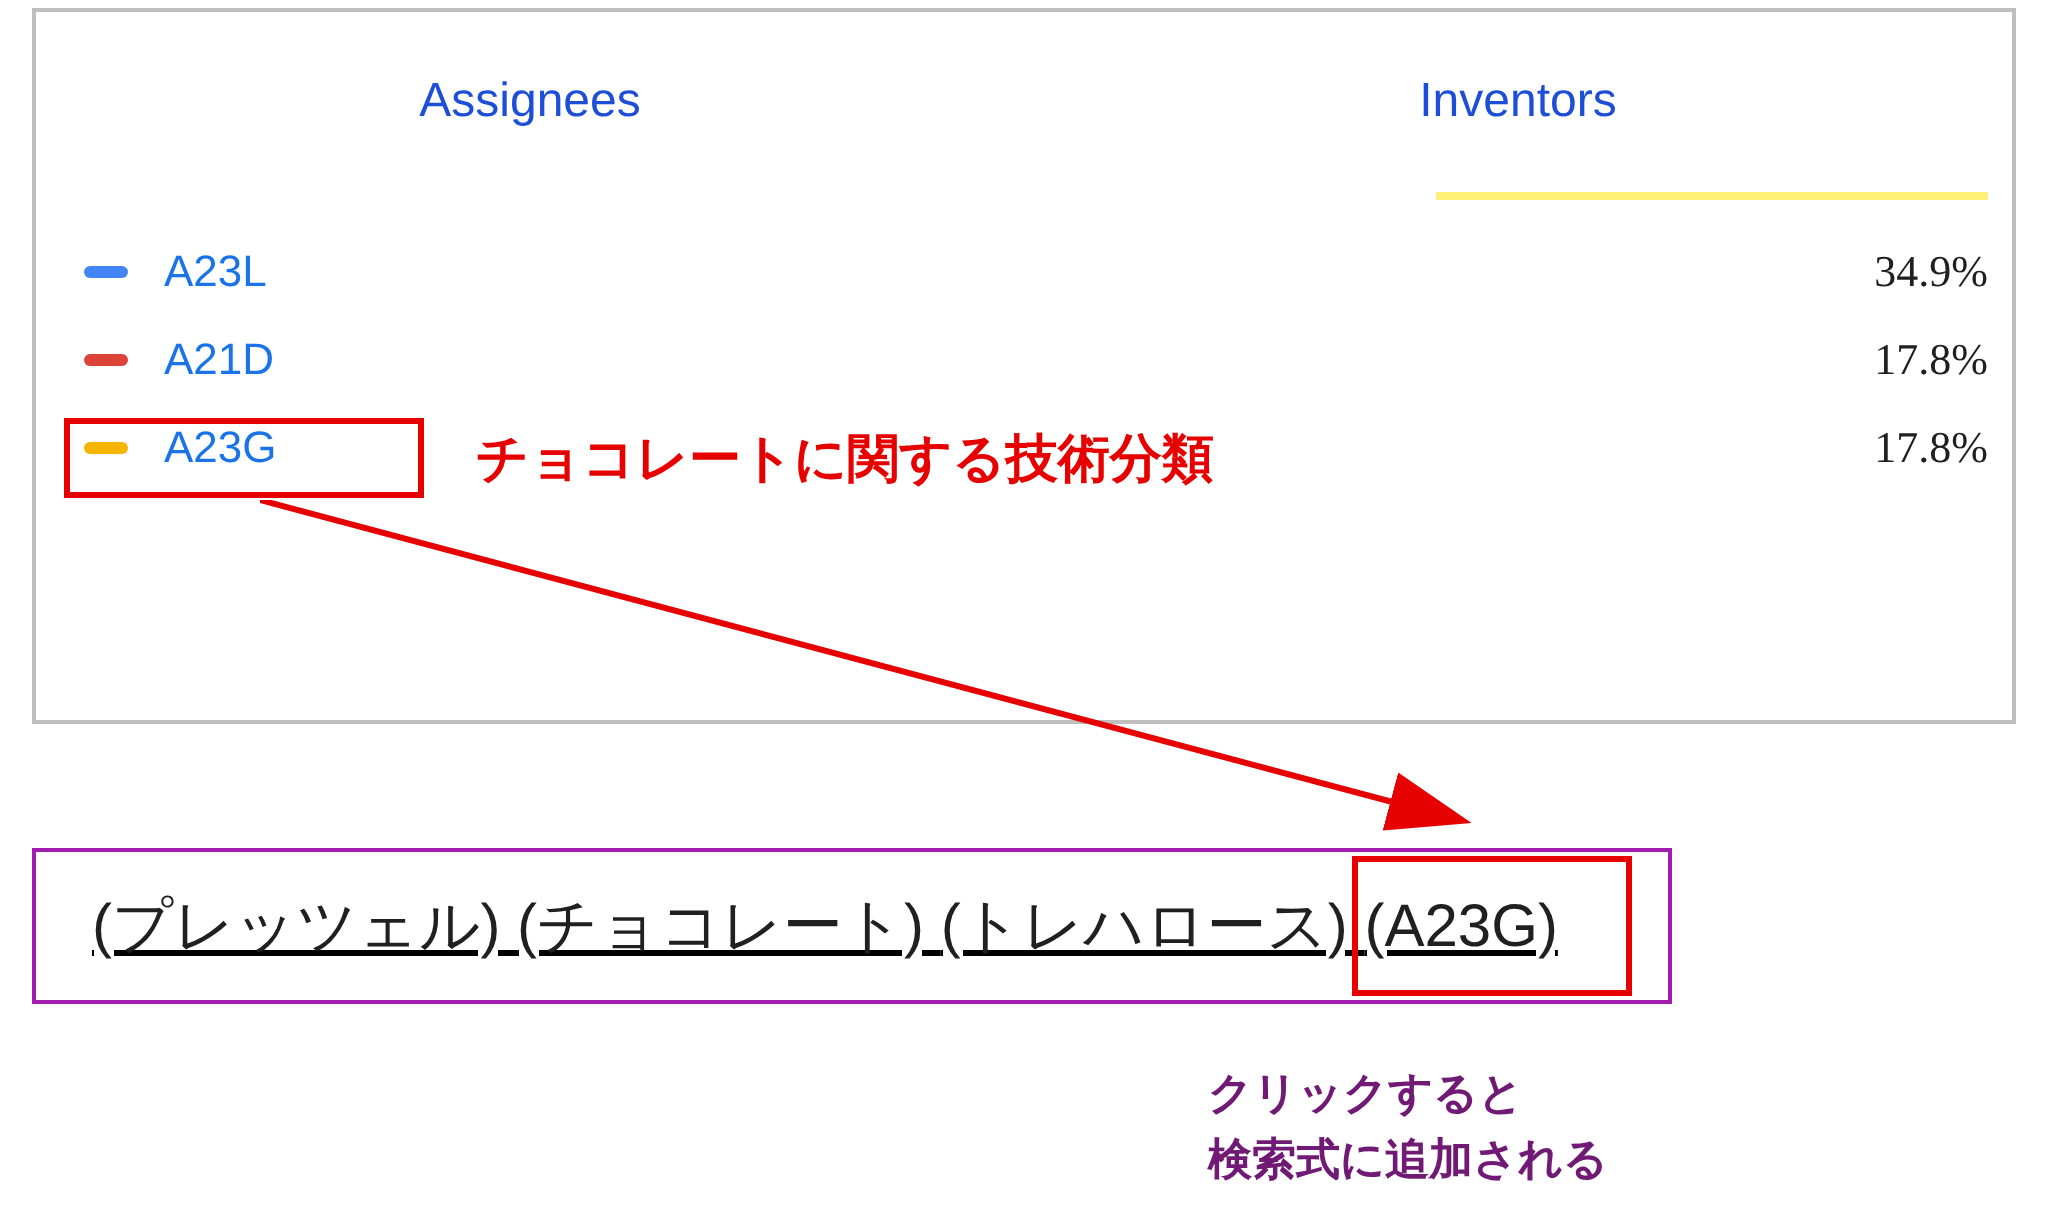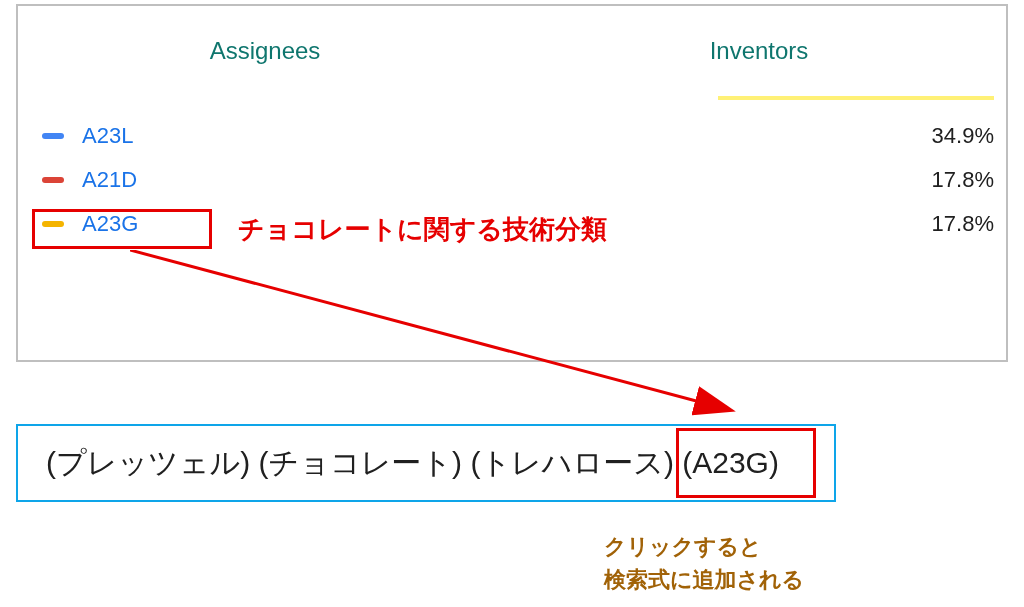--- a/index.html
+++ b/index.html
@@ -14,21 +14,21 @@
   }
   .tabs {
     display: flex;
     height: 90px;
     align-items: center;
   }
   .tab {
     flex: 1;
     text-align: center;
     font-size: 24px;
-    color: #0f766e;
+    color: #1d4ed8;
     cursor: pointer;
     position: relative;
     height: 100%;
     display: flex;
     align-items: center;
     justify-content: center;
   }
   .tab.active {
     color: #202020;
     font-weight: 500;
@@ -54,20 +54,21 @@
   }
   .code {
     color: #1a73e8;
     font-size: 22px;
     cursor: pointer;
   }
   .pct {
     margin-left: auto;
     font-size: 22px;
     color: #202020;
+    font-family: Liberation Serif, serif;
   }
 
   .highlight-box {
     position: absolute;
     left: 32px; top: 209px;
     width: 180px; height: 40px;
     border: 3px solid #e60000;
     background: transparent;
     pointer-events: none;
   }
@@ -84,46 +85,47 @@
     position: absolute;
     left: 130px; top: 250px;
     width: 630px; height: 180px;
     pointer-events: none;
   }
 
   .searchbar-wrap {
     position: absolute;
     left: 16px; top: 424px;
     width: 820px; height: 78px;
-    border: 2px solid #0ea5e9;
+    border: 2px solid #a21caf;
     background: #fff;
     display: flex;
     align-items: center;
     padding-left: 28px;
+    text-decoration: underline;
   }
   .searchbar {
     font-size: 30px;
     color: #202020;
     font-weight: 400;
     letter-spacing: 0;
     white-space: nowrap;
   }
   .highlight-box2 {
     position: absolute;
     left: 676px; top: 428px;
     width: 140px; height: 70px;
     border: 3px solid #e60000;
     pointer-events: none;
   }
   .annot2 {
     position: absolute;
     left: 604px; top: 530px;
     font-size: 22px;
     font-weight: bold;
-    color: #a16207;
+    color: #701a75;
     line-height: 1.5;
   }
 </style>
 </head>
 <body>
 
 <div class="panel">
   <div class="tabs">
     <div class="tab">Assignees</div>
     <div class="tab">Inventors</div>

